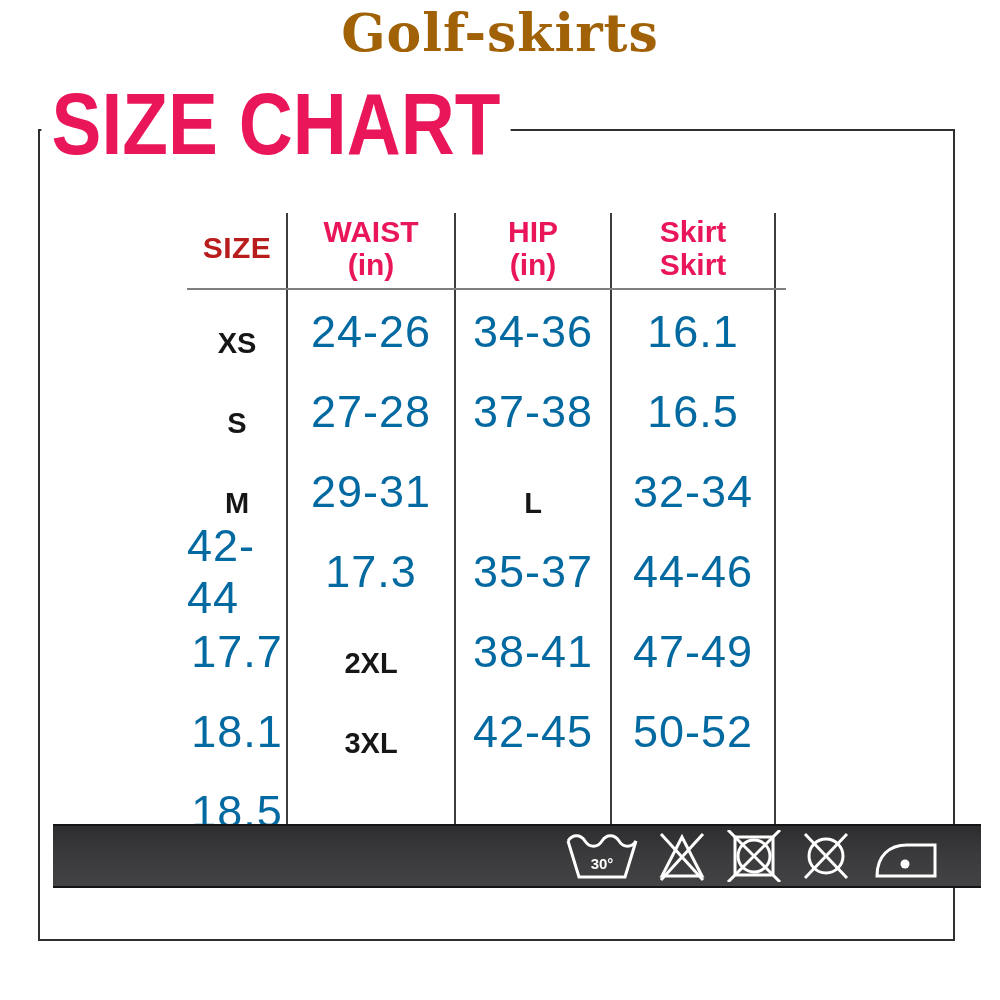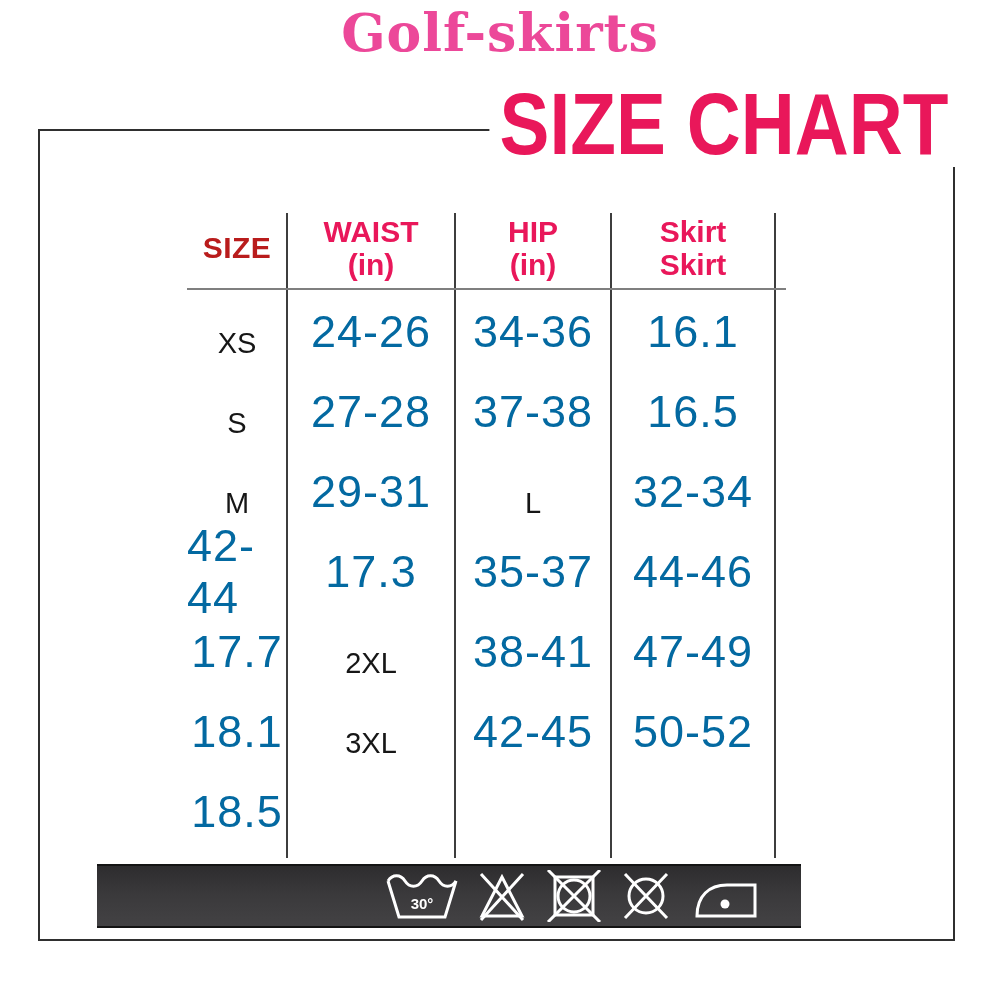--- a/index.html
+++ b/index.html
@@ -2,52 +2,52 @@
 <html><head>
 <meta charset="utf-8">
 <style>
   html,body{margin:0;padding:0;}
   body{
     width:1000px;height:1000px;position:relative;background:#ffffff;
     font-family:"Liberation Sans", sans-serif;color:#111;overflow:hidden;
   }
   .brand{
     position:absolute;top:2px;left:0;right:0;text-align:center;
-    font-family:"DejaVu Serif", serif;font-weight:600;font-size:52px;color:#ec4899;
+    font-family:"DejaVu Serif", serif;font-weight:600;font-size:52px;color:#a16207;
     letter-spacing:1px;
   }
   .frame{
     position:absolute;left:38px;top:129px;width:913px;height:808px;
     border:2px solid #2f2f2f;
   }
   .sizechart{
-    position:absolute;top:81px;left:17px;right:0;text-align:right;z-index:5;
+    position:absolute;top:81px;left:0;right:0;text-align:left;z-index:5;
     line-height:86px;font-size:0;
   }
   .sizechart .inner{
     display:inline-block;font-size:88px;font-weight:700;color:#e9175a;
     transform:scaleX(0.85);transform-origin:center;
     background:#ffffff;padding:0 12px;letter-spacing:0px;white-space:nowrap;
   }
   .tbl{
     position:absolute;left:187px;top:207px;z-index:2;
     display:grid;grid-template-columns:100px 168px 156px 164px;
     grid-template-rows:83px repeat(7,80px);
   }
   .c{display:flex;align-items:center;justify-content:center;}
   .hc{flex-direction:column;color:#e9175a;font-weight:700;font-size:30px;line-height:1.08;}
   .hc.size{color:#b91c1c;letter-spacing:0.5px;}
-  .lbl{font-size:29px;font-weight:400;color:#161616;padding-top:26px;}
+  .lbl{font-size:29px;font-weight:700;color:#161616;padding-top:26px;}
   .val{font-size:45px;font-weight:400;color:#0369a1;letter-spacing:1px;padding-top:4px;}
   .vline{position:absolute;width:2px;top:213px;height:645px;background:#3d3d3d;z-index:1;}
   .hline{position:absolute;left:187px;top:288px;width:599px;height:2px;background:#7f7f7f;z-index:1;}
   .carebar{
-    position:absolute;left:53px;top:864px;width:704px;height:64px;box-sizing:border-box;
+    position:absolute;left:53px;top:824px;width:928px;height:64px;box-sizing:border-box;
     background:linear-gradient(180deg,#2d2c2e 0%,#3a393b 45%,#434244 100%);
-    border-top:2px solid #141414;border-bottom:2px solid #141414;z-index:3;margin-left:44px;
+    border-top:2px solid #141414;border-bottom:2px solid #141414;z-index:3;
   }
   .icons{
     position:absolute;right:38px;top:50%;transform:translateY(-50%);
     display:flex;gap:16px;align-items:center;
   }
   .icons svg{display:block;}
   .icons text{font-family:"Liberation Sans", sans-serif;font-weight:700;}
 </style>
 </head>
 <body>

